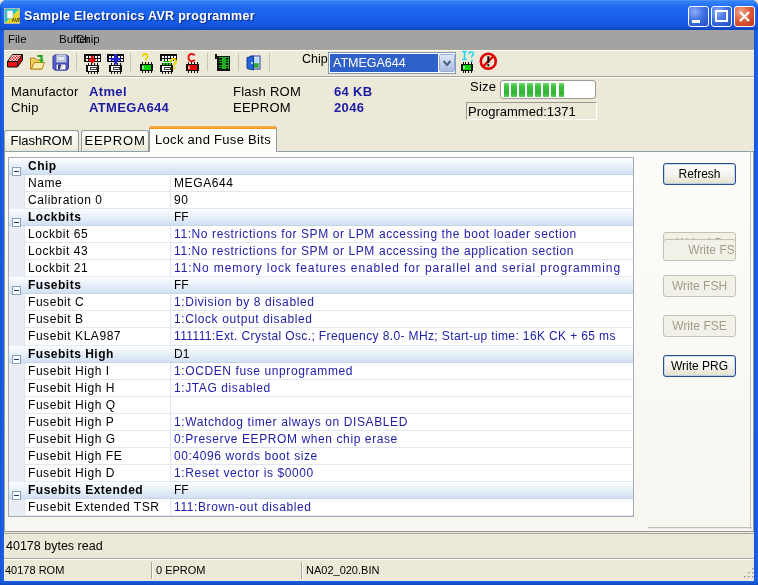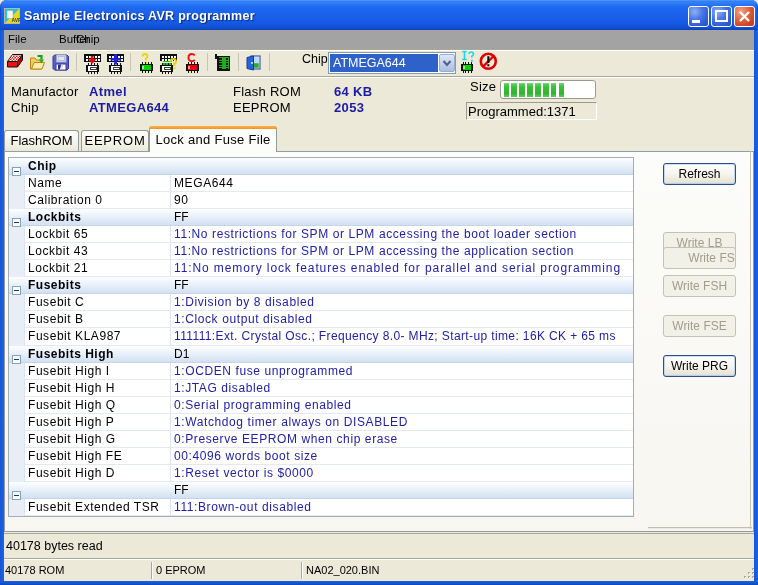--- a/index.html
+++ b/index.html
@@ -330,36 +330,36 @@
 <rect x="8.3" y="12.2" width="2.1" height="2.1" fill="#101010"></rect>
 </svg>
 
   <div class="ilabel" style="left:11px;top:84px;">Manufactor</div>
   <div class="ilabel" style="left:11px;top:100px;">Chip</div>
   <div class="ival" style="left:89px;top:83.5px;">Atmel</div>
   <div class="ival" style="left:89px;top:99.5px;">ATMEGA644</div>
   <div class="ilabel" style="left:233px;top:84px;">Flash ROM</div>
   <div class="ilabel" style="left:233px;top:100px;">EEPROM</div>
   <div class="ival" style="left:334px;top:83.5px;">64 KB</div>
-  <div class="ival" style="left:334px;top:99.5px;">2053</div>
+  <div class="ival" style="left:334px;top:99.5px;">2046</div>
   <div class="ilabel" style="left:470px;top:79px;font-size:13px;">Size</div>
   <div id="pgbar"></div>
   <div class="pgblk" style="left:503.5px;"></div>
     <div class="pgblk" style="left:511.4px;"></div>
     <div class="pgblk" style="left:519.3px;"></div>
     <div class="pgblk" style="left:527.2px;"></div>
     <div class="pgblk" style="left:535.1px;"></div>
     <div class="pgblk" style="left:543.0px;"></div>
     <div class="pgblk" style="left:550.9px;"></div>
     <div class="pgblk" style="left:558.8px;"></div>
   <div id="prgbox">Programmed:1371</div>
 
   <div class="tab" style="left:4px;width:75px;line-height:20px;">FlashROM</div>
   <div class="tab" style="left:81px;width:68px;line-height:20px;letter-spacing:0.8px;">EEPROM</div>
-  <div id="tabactive" style="line-height:25px;font-size:13px;">Lock and Fuse File</div>
+  <div id="tabactive" style="line-height:25px;font-size:13px;">Lock and Fuse Bits</div>
 
   <div id="page"></div>
   <div class="abs" style="left:648px;top:527px;width:104px;height:2px;background:linear-gradient(180deg,#aca899,#fff);"></div>
   <div class="abs" style="left:750px;top:151px;width:1px;height:378px;background:#c6c3b2;"></div>
 
   <div id="grid"></div>
   <div id="gutter"></div>
   <div id="coldiv"></div>
 <div class="grow" style="top:158px;height:17px;"></div>
     <div class="gminus" style="top:162px;"><svg width="9" height="9">
@@ -413,46 +413,46 @@
     <div class="glabel" style="top:346px;height:17px;">Fusebits High</div>
 <div class="gval" style="top:346px;height:17px;">D1</div>
 <div class="nrow" style="top:363px;height:17px;"></div>
     <div class="nlabel" style="top:363px;height:17px;">Fusebit High I</div>
     <div class="nval vb" style="top:363px;height:17px;">1:OCDEN fuse unprogrammed</div>
 <div class="nrow" style="top:380px;height:17px;"></div>
     <div class="nlabel" style="top:380px;height:17px;">Fusebit High H</div>
     <div class="nval vb" style="top:380px;height:17px;">1:JTAG disabled</div>
 <div class="nrow" style="top:397px;height:17px;"></div>
     <div class="nlabel" style="top:397px;height:17px;">Fusebit High Q</div>
-    <div class="nval vb" style="top:397px;height:17px;">0:Serial programming enabled</div>
 <div class="nrow" style="top:414px;height:17px;"></div>
     <div class="nlabel" style="top:414px;height:17px;">Fusebit High P</div>
     <div class="nval vb" style="top:414px;height:17px;">1:Watchdog timer always on DISABLED</div>
 <div class="nrow" style="top:431px;height:17px;"></div>
     <div class="nlabel" style="top:431px;height:17px;">Fusebit High G</div>
     <div class="nval vb" style="top:431px;height:17px;">0:Preserve EEPROM when chip erase</div>
 <div class="nrow" style="top:448px;height:17px;"></div>
     <div class="nlabel" style="top:448px;height:17px;">Fusebit High FE</div>
     <div class="nval vb" style="top:448px;height:17px;">00:4096 words boot size</div>
 <div class="nrow" style="top:465px;height:17px;"></div>
     <div class="nlabel" style="top:465px;height:17px;">Fusebit High D</div>
     <div class="nval vb" style="top:465px;height:17px;">1:Reset vector is $0000</div>
 <div class="grow" style="top:482px;height:17px;"></div>
     <div class="gminus" style="top:486px;"><svg width="9" height="9">
         <rect x="0.5" y="0.5" width="8" height="8" fill="#fdfeff" stroke="#86a1bd"></rect>
         <line x1="2" y1="4.5" x2="7" y2="4.5" stroke="#1b3a5c" stroke-width="1"></line>
       </svg></div>
+    <div class="glabel" style="top:482px;height:17px;">Fusebits Extended</div>
 <div class="gval" style="top:482px;height:17px;">FF</div>
 <div class="nrow" style="top:499px;height:17px;"></div>
     <div class="nlabel" style="top:499px;height:17px;">Fusebit Extended TSR</div>
     <div class="nval vb" style="top:499px;height:17px;">111:Brown-out disabled</div>
 
 <div class="xbtn on" style="top:163px;">Refresh</div>
 <div class="xbtn off" style="top:196px;margin-top:36px;">Write LB</div>
-<div class="xbtn off" style="top:247px;padding-left:24px;">Write FS</div>
+<div class="xbtn off" style="top:239px;padding-left:24px;">Write FS</div>
 <div class="xbtn off" style="top:275px;">Write FSH</div>
 <div class="xbtn off" style="top:315px;">Write FSE</div>
 <div class="xbtn on" style="top:355px;">Write PRG</div>
 
   <div id="bytespanel">40178 bytes read</div>
   <div class="etchH" style="left:4px;top:558px;width:750px;"></div>
   <div id="statusbar">
     <span class="spanel" style="left:1px;">40178 ROM</span>
     <div class="sdiv" style="left:147px;"></div>
     <span class="spanel" style="left:152px;">0 EPROM</span>

